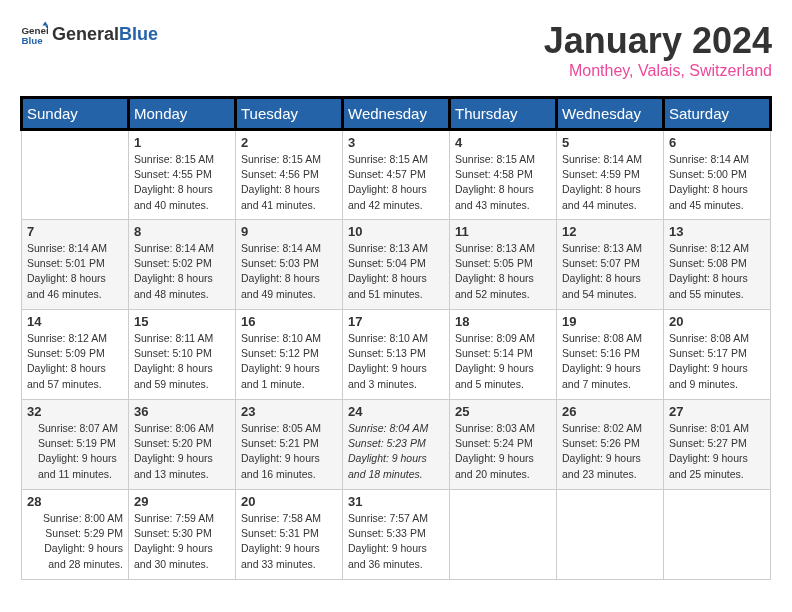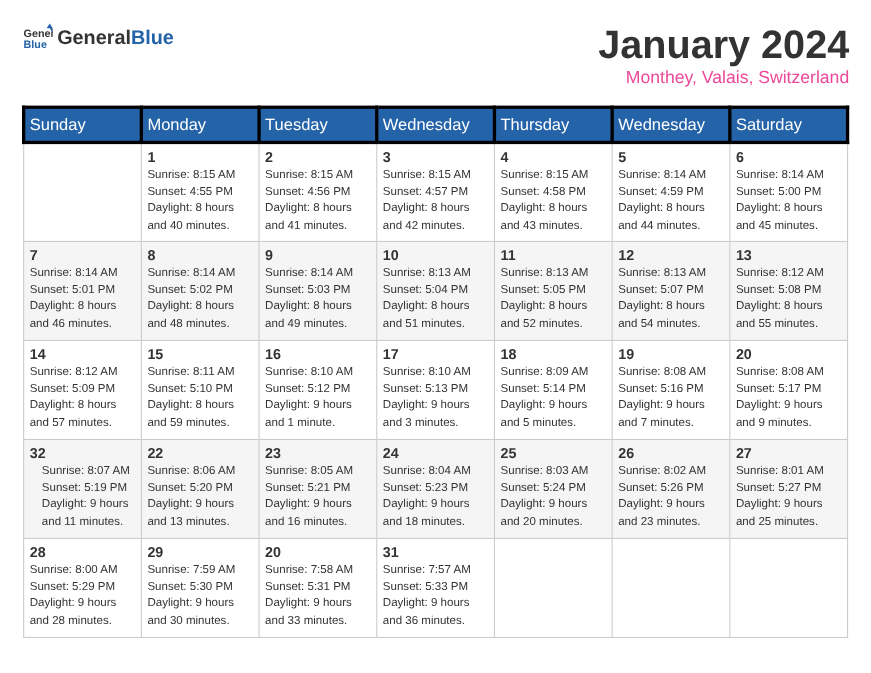--- a/index.html
+++ b/index.html
@@ -274,36 +274,36 @@
       </tr>
       <tr>
         <td>
           <span class="day-number">32</span>
           <div class="day-info" style="white-space: pre-line; margin-left: 11px;">Sunrise: 8:07 AM
 Sunset: 5:19 PM
 Daylight: 9 hours
 and 11 minutes.</div>
         </td>
         <td>
-          <span class="day-number">22</span>
+          <span class="day-number">36</span>
           <div class="day-info" style="white-space: pre-line;">Sunrise: 8:06 AM
 Sunset: 5:20 PM
 Daylight: 9 hours
 and 13 minutes.</div>
         </td>
         <td>
           <span class="day-number">23</span>
           <div class="day-info" style="white-space: pre-line;">Sunrise: 8:05 AM
 Sunset: 5:21 PM
 Daylight: 9 hours
 and 16 minutes.</div>
         </td>
         <td>
           <span class="day-number">24</span>
-          <div class="day-info" style="white-space: pre-line;">Sunrise: 8:04 AM
+          <div class="day-info" style="white-space: pre-line; font-style: italic;">Sunrise: 8:04 AM
 Sunset: 5:23 PM
 Daylight: 9 hours
 and 18 minutes.</div>
         </td>
         <td>
           <span class="day-number">25</span>
           <div class="day-info" style="white-space: pre-line;">Sunrise: 8:03 AM
 Sunset: 5:24 PM
 Daylight: 9 hours
 and 20 minutes.</div>
@@ -319,21 +319,21 @@
           <span class="day-number">27</span>
           <div class="day-info" style="white-space: pre-line;">Sunrise: 8:01 AM
 Sunset: 5:27 PM
 Daylight: 9 hours
 and 25 minutes.</div>
         </td>
       </tr>
       <tr>
         <td>
           <span class="day-number">28</span>
-          <div class="day-info" style="white-space: pre-line;">Sunrise: 8:00 AM
+          <div class="day-info" style="white-space: pre-line; text-align: right;">Sunrise: 8:00 AM
 Sunset: 5:29 PM
 Daylight: 9 hours
 and 28 minutes.</div>
         </td>
         <td>
           <span class="day-number">29</span>
           <div class="day-info" style="white-space: pre-line;">Sunrise: 7:59 AM
 Sunset: 5:30 PM
 Daylight: 9 hours
 and 30 minutes.</div>

